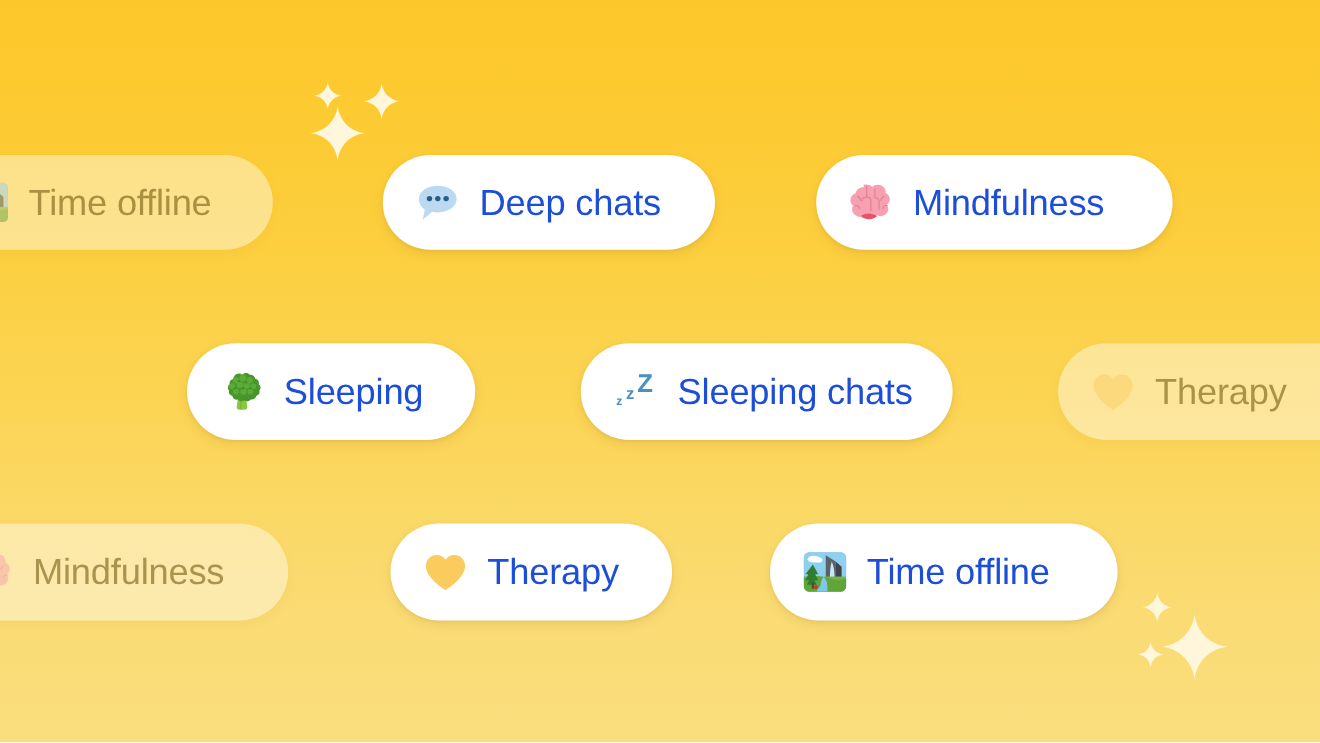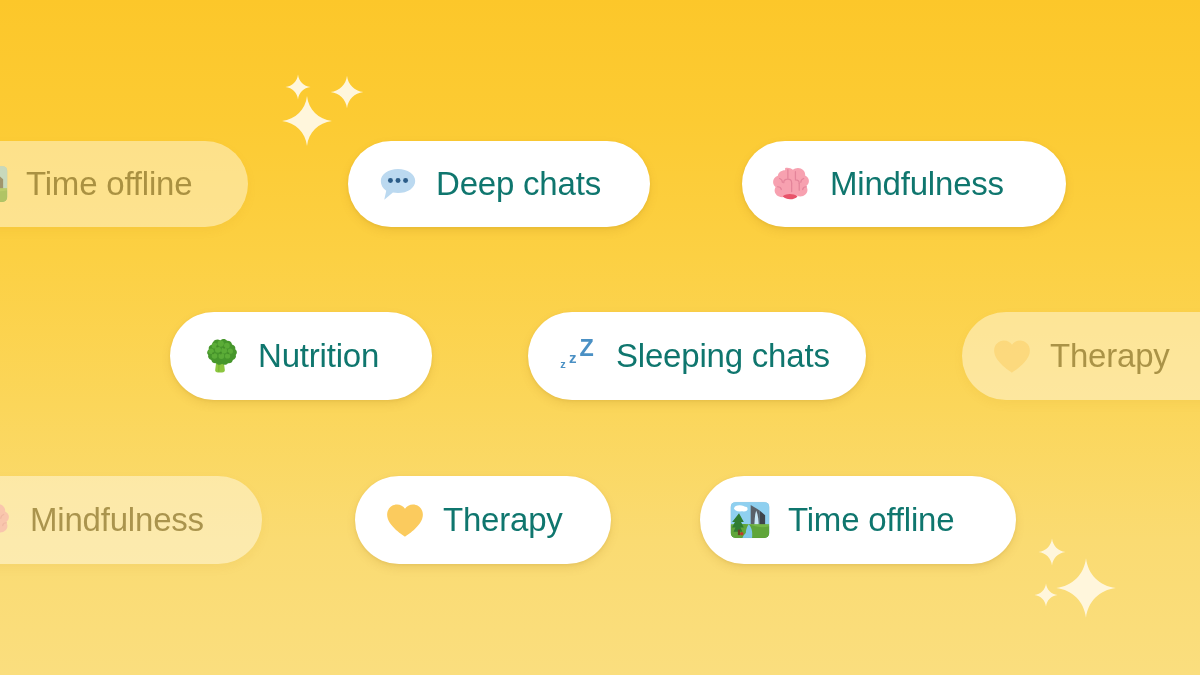--- a/index.html
+++ b/index.html
@@ -61,21 +61,21 @@
     display: flex;
     align-items: center;
     justify-content: center;
     line-height: 1;
   }
   .chip-emoji svg { display: block; }
 
   .chip-label {
     font-family: "Liberation Sans", sans-serif;
     font-weight: 400;
-    color: #0f766e;
+    color: #1d4ed8;
     letter-spacing: -0.2px;
   }
 
   .chip.faded .chip-label {
     color: rgba(120, 95, 20, 0.62);
   }
   .chip.faded .chip-emoji {
     opacity: 0.48;
   }
 
@@ -199,21 +199,21 @@
           </g>
           <g fill="#3A7C22" opacity=".5">
             <circle cx="28" cy="18" r="1.8"></circle>
             <circle cx="38" cy="20" r="1.6"></circle>
             <circle cx="22" cy="28" r="1.6"></circle>
             <circle cx="33" cy="28" r="1.7"></circle>
             <circle cx="44" cy="28" r="1.5"></circle>
           </g>
         </svg>
       </span>
-    <span class="chip-label">Nutrition</span>
+    <span class="chip-label">Sleeping</span>
   </div>
 
   <div class="chip r2 solid" id="c-r2-1" style="left: 528px; width: 338px;">
     <span class="chip-emoji">
         <svg width="100%" height="100%" viewBox="0 0 64 64" xmlns="http://www.w3.org/2000/svg">
           <text x="34" y="32" font-family="Liberation Sans, sans-serif" font-size="34" font-weight="700" fill="#4A90C4">Z</text>
           <text x="19" y="42" font-family="Liberation Sans, sans-serif" font-size="22" font-weight="700" fill="#4A90C4">z</text>
           <text x="6" y="50" font-family="Liberation Sans, sans-serif" font-size="16" font-weight="700" fill="#4A90C4">z</text>
         </svg>
       </span>

